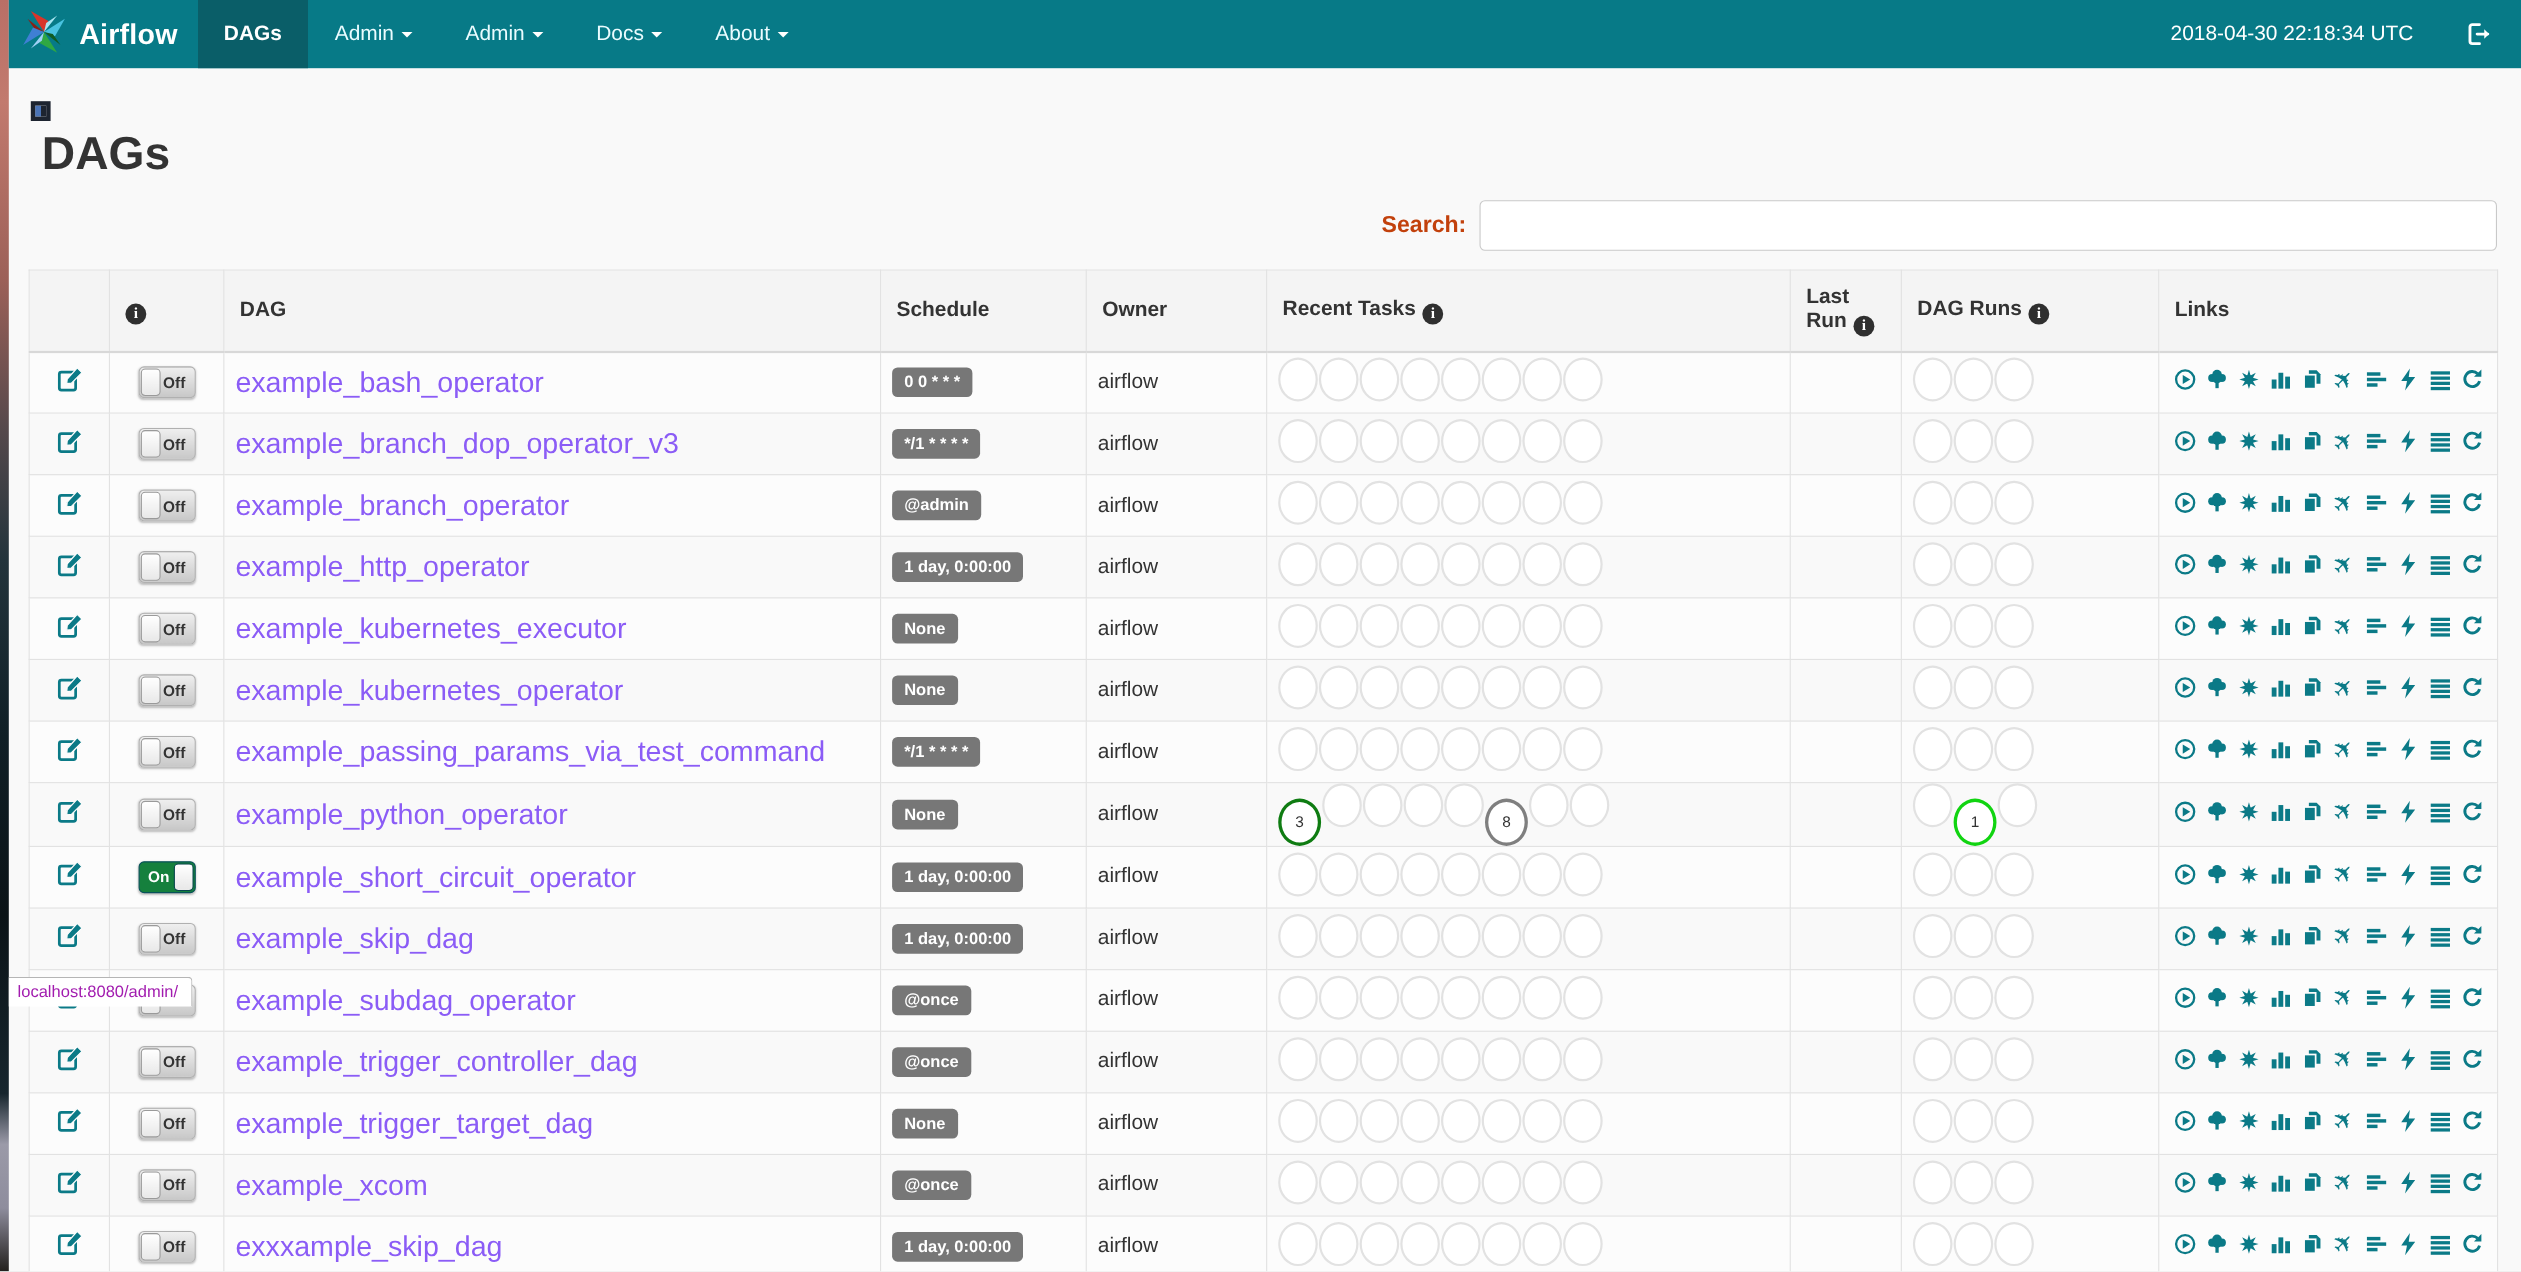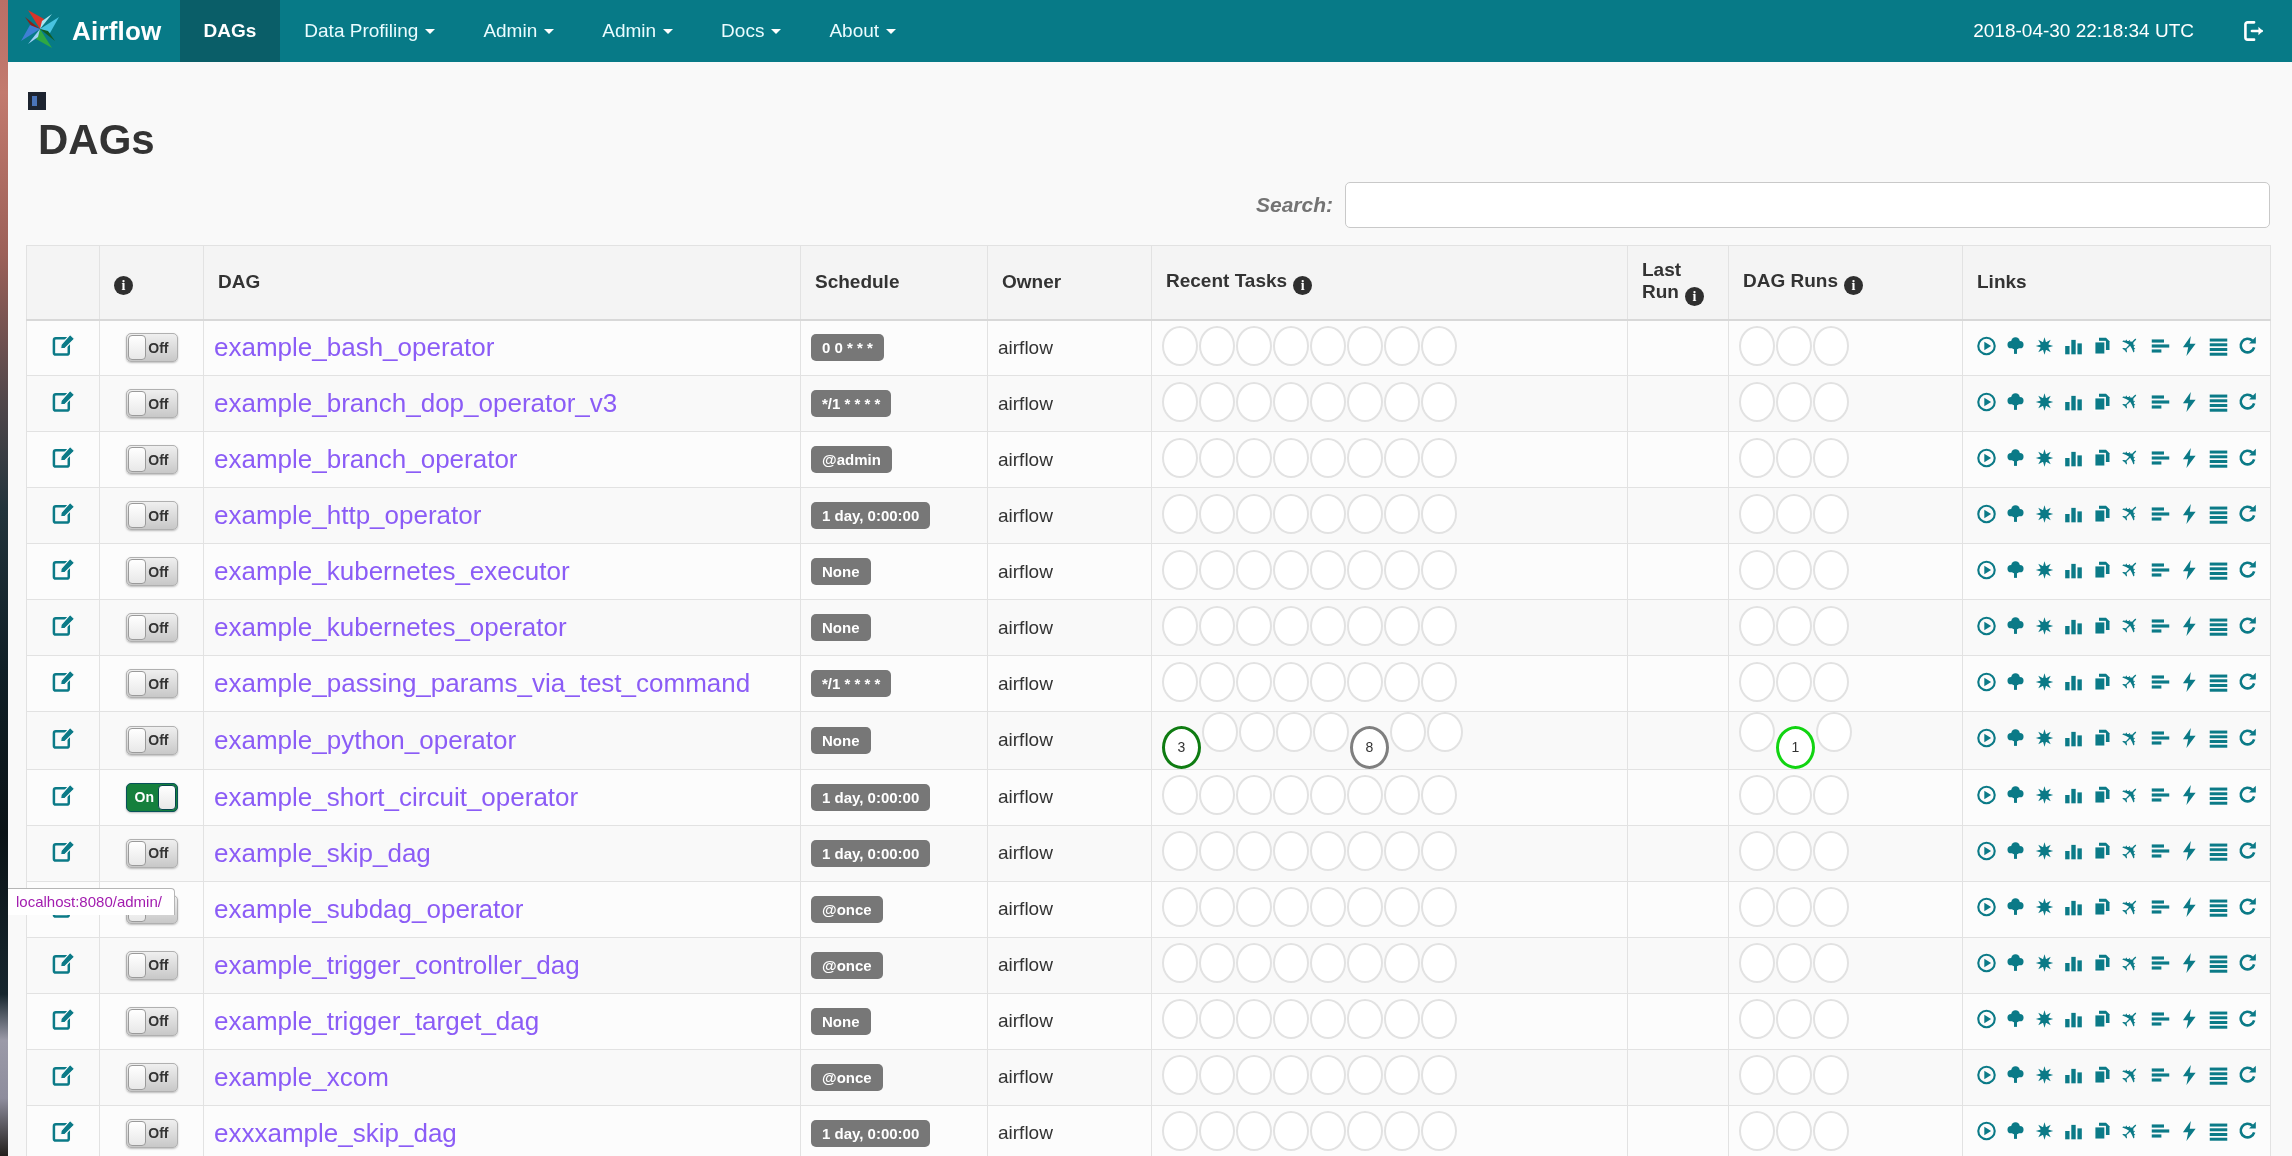--- a/index.html
+++ b/index.html
@@ -23,21 +23,21 @@
   .nav-item.active { background:#0a5e68; font-weight:bold; color:#fff; }
   .caret { display:inline-block; width:0; height:0; margin-left:7px;
     border-left:5px solid transparent; border-right:5px solid transparent; border-top:5px solid #fff; }
   .nav-right { margin-left:auto; display:flex; align-items:center; gap:46px; padding-right:26px; }
   .nav-clock { font-size:19px; color:#fff; }
   .logout { display:flex; align-items:center; cursor:pointer; }
 
   
   .page-title { margin:54px 0 0 30px; font-size:42px; font-weight:600; color:#333; }
   .search-row { display:flex; align-items:center; justify-content:flex-end; margin:18px 22px 0 0; }
-  .search-label { font-size:21px; font-weight:bold; color:#737373; margin-right:12px;font-style:italic; }
+  .search-label { font-size:21px; font-weight:bold; color:#c2410c; margin-right:12px; }
   .search-input { width:925px; height:46px; border:1px solid #c9c9c9; border-radius:5px;
     background:#fff; font-size:20px; padding:0 12px; outline:none; }
 
   
   table.dag-table { margin:17px 0 0 18px; width:2244px; border-collapse:collapse; table-layout:fixed;
     background:#fcfcfc; border:1px solid #ddd; }
   .dag-table th, .dag-table td { border:1px solid #e2e2e2; vertical-align:middle; }
   .dag-table thead th { height:74px; background:#f4f4f4; font-size:19px; color:#333; text-align:left;
     padding:0 14px; border-bottom:2px solid #d8d8d8; }
   .dag-table thead th.center { }
@@ -117,24 +117,20 @@
               <path d="M22 22 L3 34 L12 18 Z" fill="#3f7fd4"></path>
               <path d="M22 22 L10 37 L20 30 Z" fill="#9fd0f5"></path>
             </g>
           </svg>
         </span>
         <span class="brand-name">Airflow</span>
       </div>
       <div class="nav-items">
         <div class="nav-item active">
           <span>DAGs</span>
-        </div>
-        <div class="nav-item">
-          <span>Data Profiling</span>
-            <span class="caret"></span>
         </div>
         <div class="nav-item">
           <span>Admin</span>
             <span class="caret"></span>
         </div>
         <div class="nav-item">
           <span>Admin</span>
             <span class="caret"></span>
         </div>
         <div class="nav-item">

